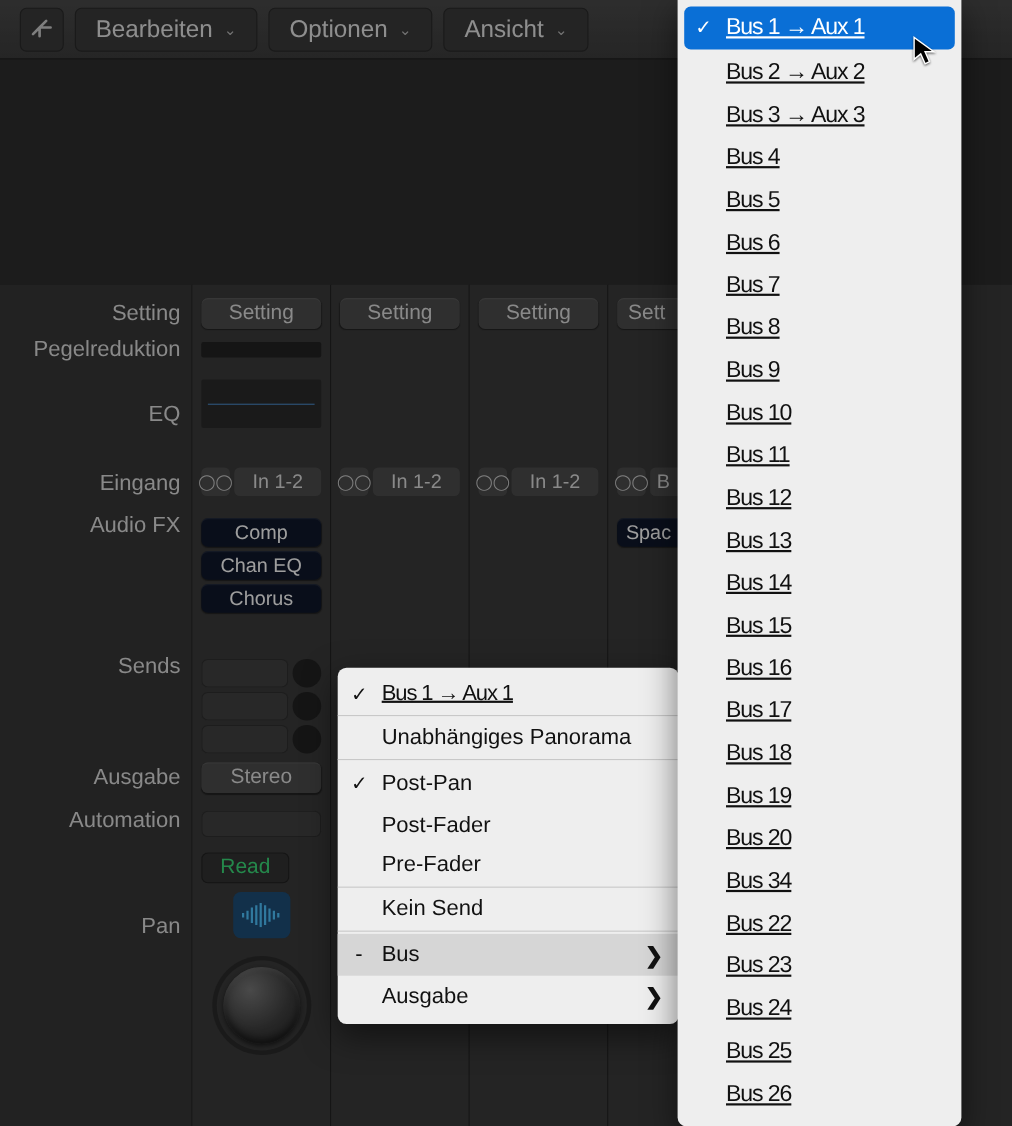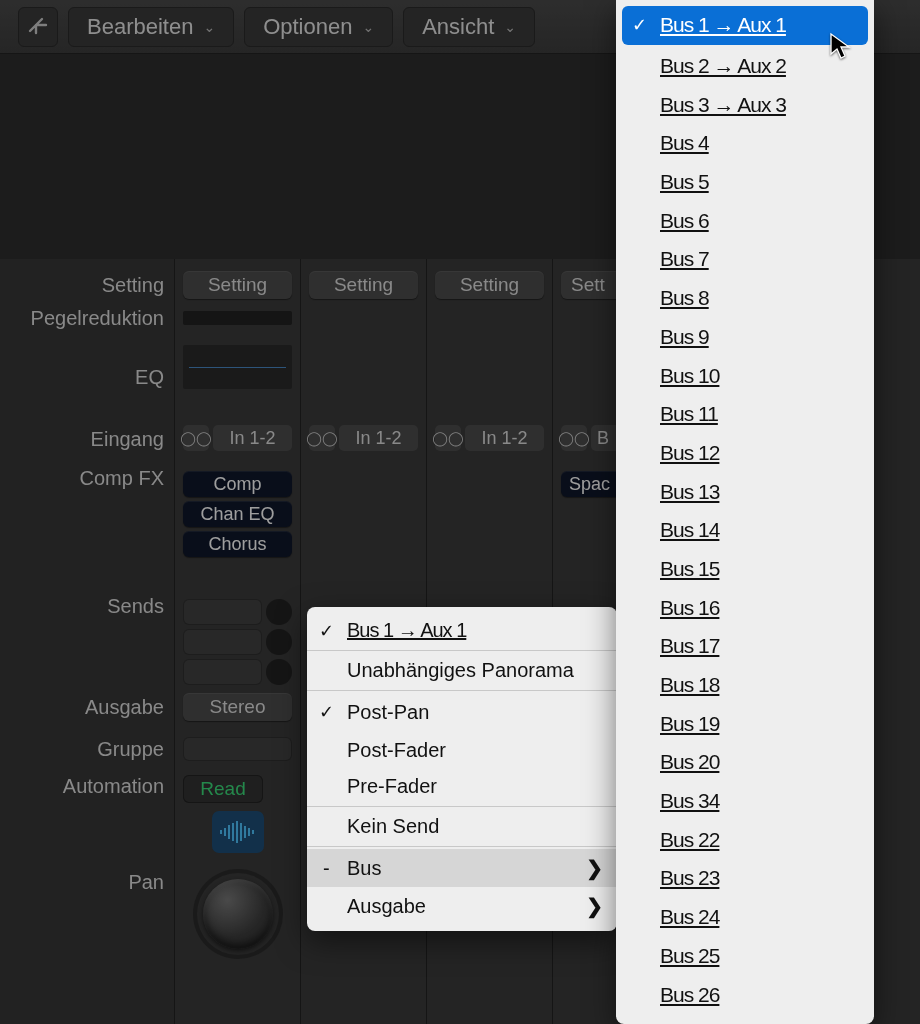--- a/index.html
+++ b/index.html
@@ -177,24 +177,23 @@
     <span class="chev">⌄</span>
   </div>
 </div>
 
 <div class="mixer">
   <div class="labels">
     <div class="row h-setting">Setting</div>
     <div class="row h-gainred">Pegelreduktion</div>
     <div class="row h-eq">EQ</div>
     <div class="row h-input">Eingang</div>
-    <div class="row h-fx">Comp FX</div>
+    <div class="row h-fx">Audio FX</div>
     <div class="row h-sends">Sends</div>
     <div class="row h-output">Ausgabe</div>
-    <div class="row h-group">Gruppe</div>
     <div class="row h-auto">Automation</div>
     <div class="row h-pan">Pan</div>
   </div>
 
   <div class="strips">
 
     <div class="strip">
       <div class="cell h-setting">
           <div class="slot">Setting</div>
         </div>

